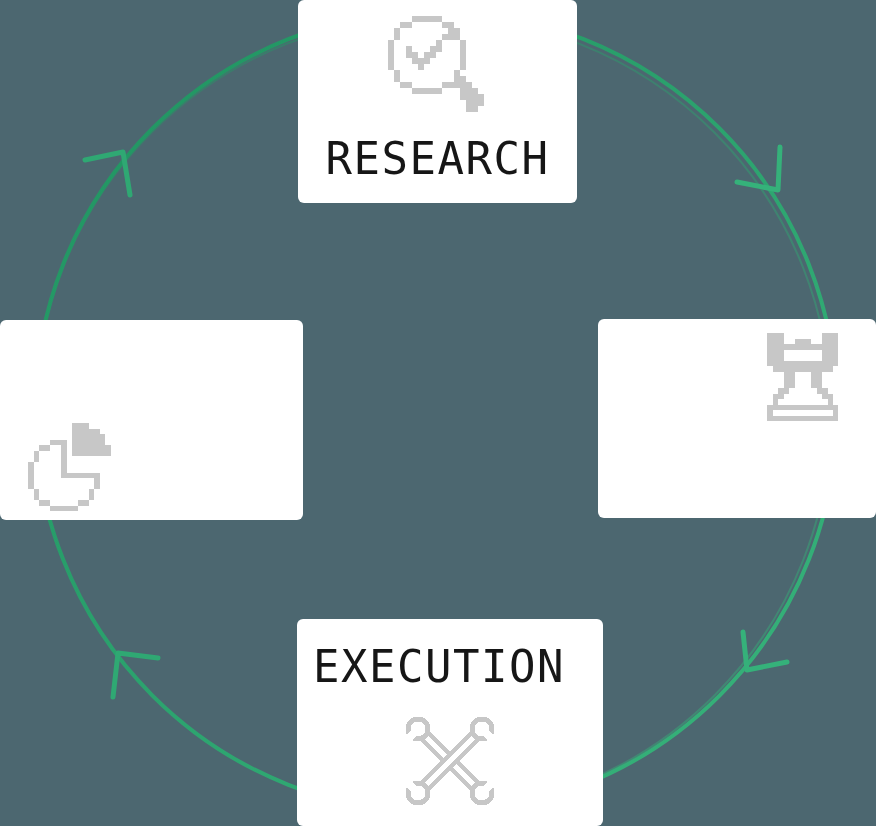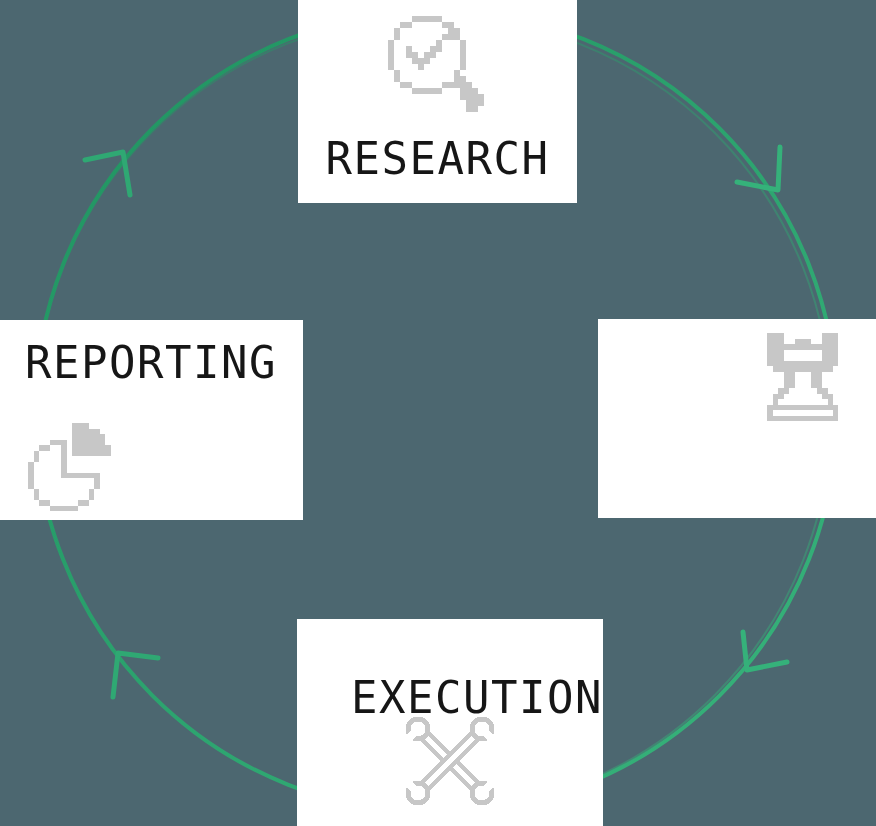--- a/index.html
+++ b/index.html
@@ -23,20 +23,21 @@
   .ring-svg {
     position: absolute;
     left: 0;
     top: 0;
     z-index: 0;
   }
   .stage-card {
     position: absolute;
     background: #ffffff;
     z-index: 2;
+    border-radius: 6px;
   }
   #card-research  { left: 298px; top: 0;     width: 279px; height: 203px; }
   #card-strategy  { left: 598px; top: 319px; width: 278px; height: 199px; }
   #card-reporting { left: 0;     top: 320px; width: 303px; height: 200px; }
   #card-execution { left: 297px; top: 619px; width: 306px; height: 207px; }
 
   .stage-label {
     position: absolute;
     color: #161616;
     font-size: 44px;
@@ -48,21 +49,21 @@
   #card-research .stage-label {
     left: 0; right: 0; bottom: 22px; text-align: center;
   }
   #card-strategy .stage-label {
     left: 25px; top: 139px;
   }
   #card-reporting .stage-label {
     left: 25px; top: 21px;
   }
   #card-execution .stage-label {
-    left: 16px; right: 0; top: 26px; text-align: right; margin-top: 31px;
+    left: 16px; right: 0; top: 26px; text-align: left;
   }
 
   .pixel-icon {
     position: absolute;
     display: block;
     line-height: 0;
   }
   #card-research .pixel-icon  { left: 50%; transform: translateX(-52%); top: 16px; }
   #card-strategy .pixel-icon  { right: 38px; top: 14px; }
   #card-reporting .pixel-icon { left: 28px; top: 103px; }
@@ -280,21 +281,20 @@
           <rect x="44" y="82.5" width="5.7" height="5.7" fill="#c7c7c7"></rect>
           <rect x="49.5" y="82.5" width="5.7" height="5.7" fill="#c7c7c7"></rect>
           <rect x="55" y="82.5" width="5.7" height="5.7" fill="#c7c7c7"></rect>
           <rect x="60.5" y="82.5" width="5.7" height="5.7" fill="#c7c7c7"></rect>
           <rect x="66" y="82.5" width="5.7" height="5.7" fill="#c7c7c7"></rect>
         </svg>
       </span>
   </div>
 
   <div class="stage-card" id="card-reporting">
-    <div class="stage-label">REPORTING</div>
     <span class="pixel-icon">
         <svg width="88" height="88" shape-rendering="crispEdges">
           <rect x="44" y="0" width="5.7" height="5.7" fill="#c7c7c7"></rect>
           <rect x="49.5" y="0" width="5.7" height="5.7" fill="#c7c7c7"></rect>
           <rect x="55" y="0" width="5.7" height="5.7" fill="#c7c7c7"></rect>
           <rect x="44" y="5.5" width="5.7" height="5.7" fill="#c7c7c7"></rect>
           <rect x="49.5" y="5.5" width="5.7" height="5.7" fill="#c7c7c7"></rect>
           <rect x="55" y="5.5" width="5.7" height="5.7" fill="#c7c7c7"></rect>
           <rect x="60.5" y="5.5" width="5.7" height="5.7" fill="#c7c7c7"></rect>
           <rect x="66" y="5.5" width="5.7" height="5.7" fill="#c7c7c7"></rect>

